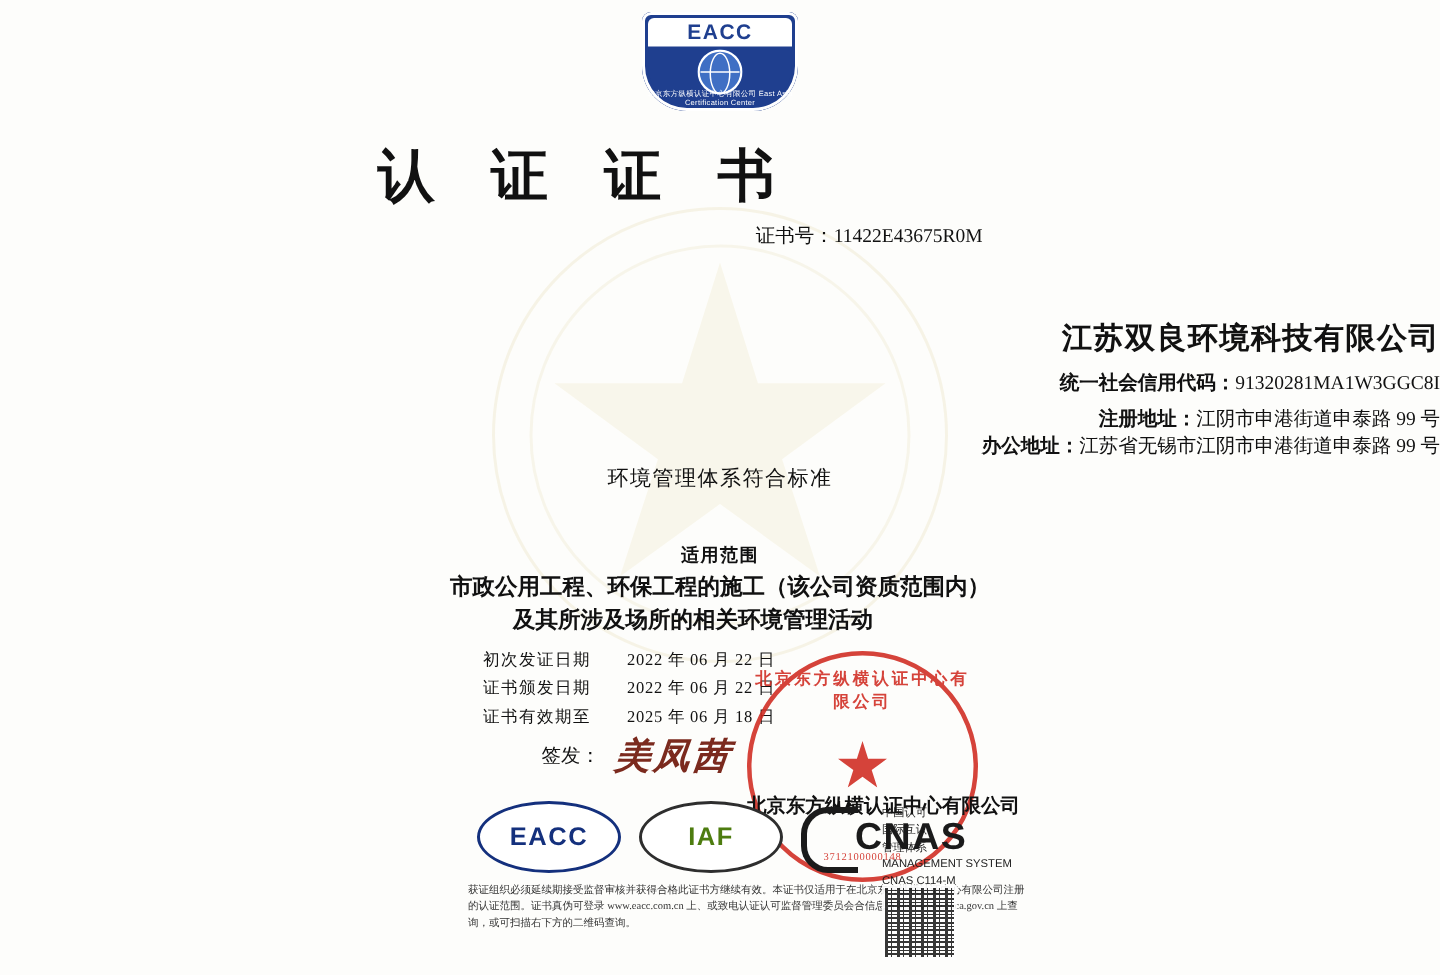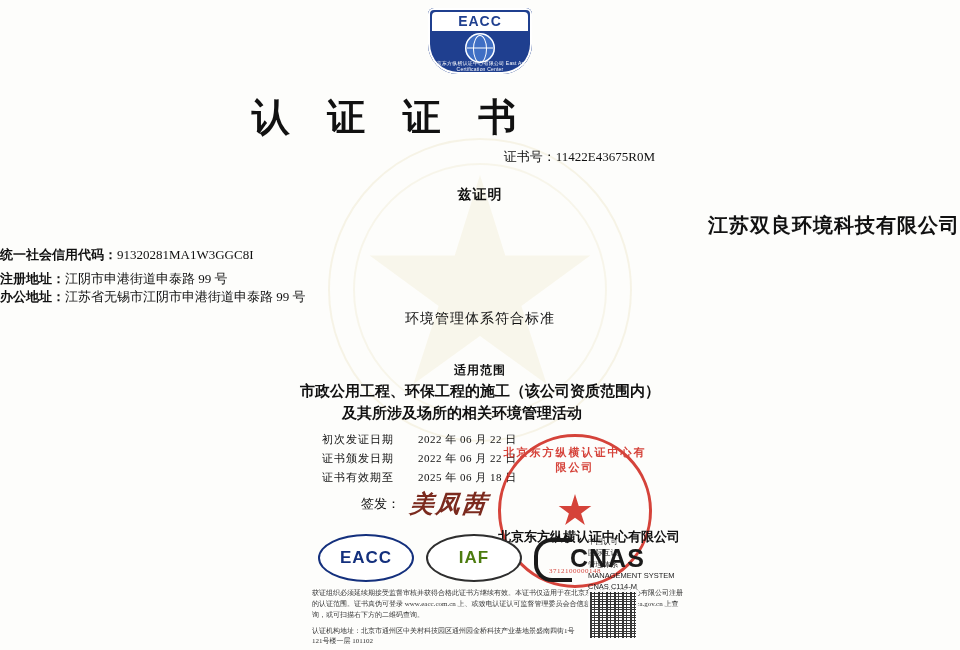--- a/index.html
+++ b/index.html
@@ -170,21 +170,21 @@
     font-size: 20px;
     font-weight: bold;
     color: #111111;
     letter-spacing: 1px;
   }
 
   .line-row {
     position: absolute;
     left: 0;
     width: 960px;
-    text-align: left;
+    text-align: right;
     font-size: 13px;
     color: #111111;
   }
   .line-row .lbl { font-weight: bold; }
   .r-credit { top: 246px; }
   .r-reg { top: 270px; }
   .r-office { top: 288px; }
 
   .std-head {
     position: absolute;
@@ -440,21 +440,20 @@
     <div class="logo-globe"></div>
     <div class="logo-sub">北京东方纵横认证中心有限公司  East Asia Certification Center</div>
   </div>
 
   <div class="cert-title">认 证 证 书</div>
 
   <div class="cert-no">
     <span>证书号：</span><span>11422E43675R0M</span>
   </div>
 
-  <div class="zi-zheng-ming">兹证明</div>
 
   <div class="company-name">江苏双良环境科技有限公司</div>
 
   <div class="line-row r-credit">
     <span class="lbl">统一社会信用代码：</span><span>91320281MA1W3GGC8I</span>
   </div>
 
   <div class="line-row r-reg">
     <span class="lbl">注册地址：</span><span>江阴市申港街道申泰路 99 号</span>
   </div>
@@ -504,19 +503,17 @@
   </div>
 
   <div class="cnas-side" style="white-space: pre-line;">中国认可
 国际互认
 管理体系
 MANAGEMENT SYSTEM
 CNAS C114-M</div>
 
   <div class="footer">
     <p>获证组织必须延续期接受监督审核并获得合格此证书方继续有效。本证书仅适用于在北京东方纵横认证中心有限公司注册的认证范围。证书真伪可登录 www.eacc.com.cn 上、或致电认证认可监督管理委员会合信息方网站 www.cnca.gov.cn 上查询，或可扫描右下方的二维码查询。</p>
-    <p class="addr" style="white-space: pre-line;">认证机构地址：北京市通州区中关村科技园区通州园金桥科技产业基地景盛南四街1号
-121号楼一层 101102</p>
   </div>
 
   <div class="qr"></div>
 
 </div>
 
 </body></html>

